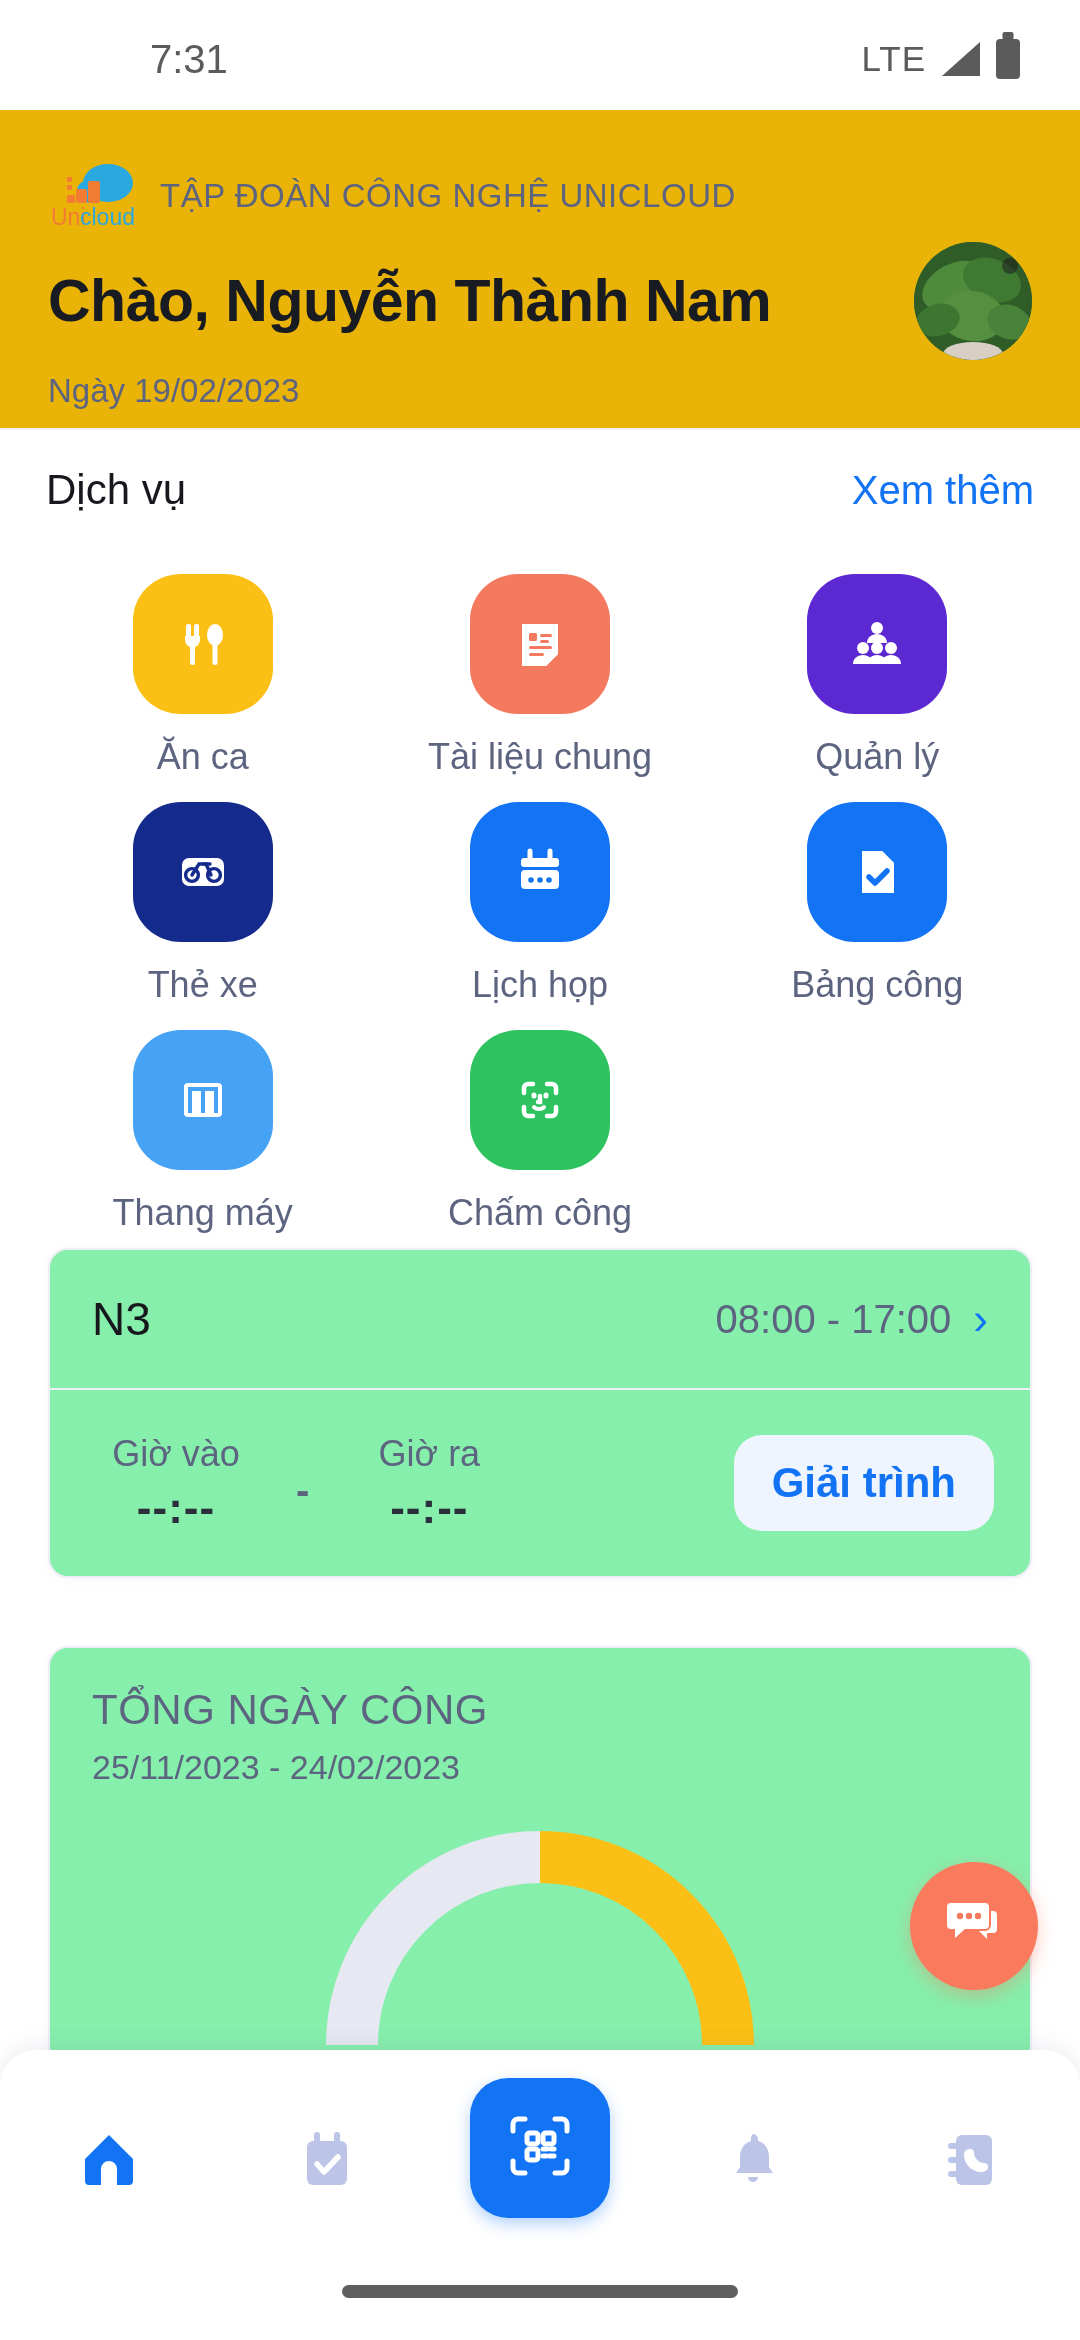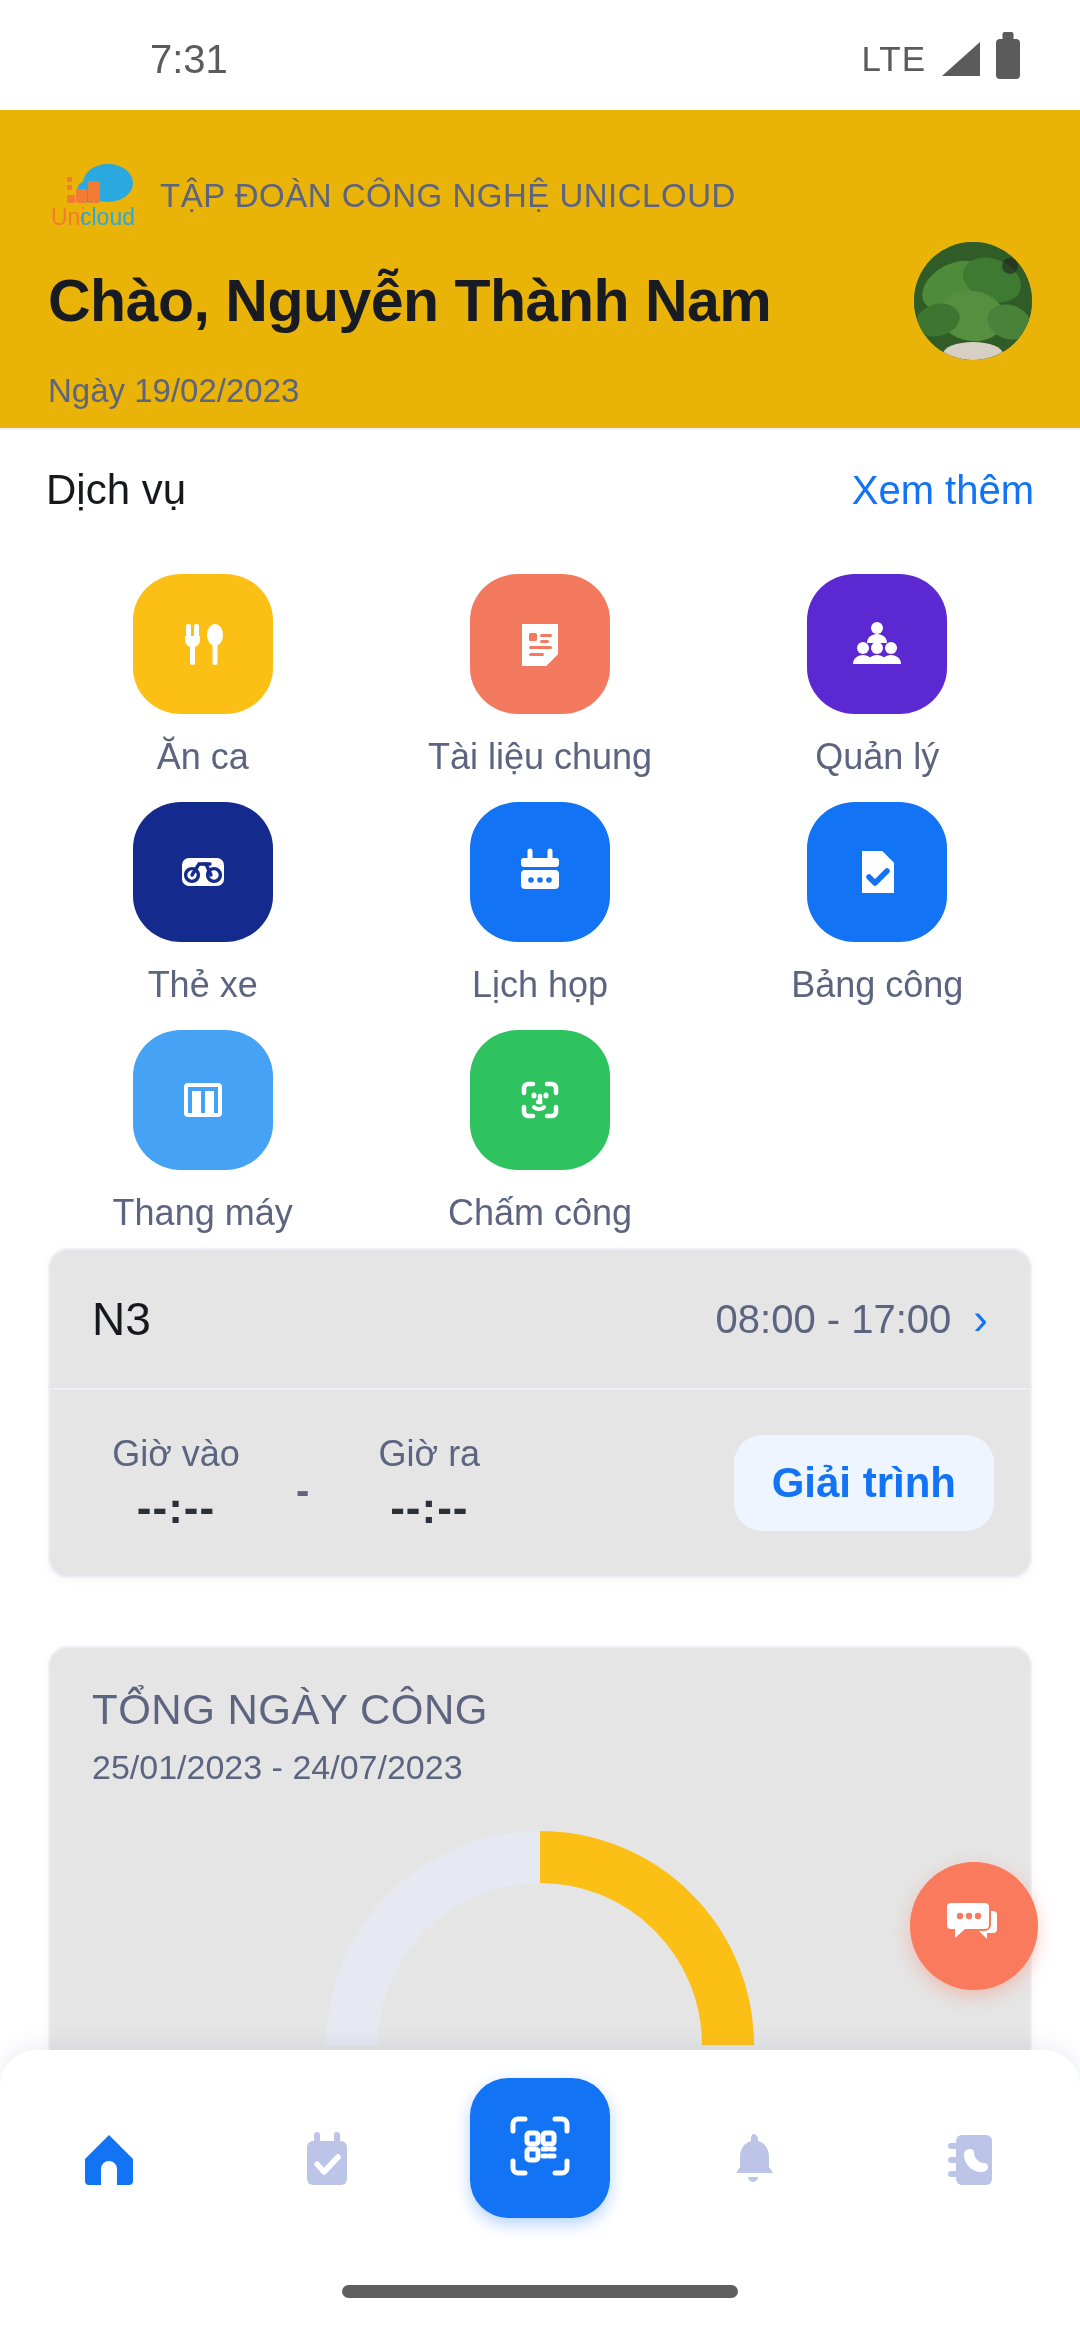--- a/index.html
+++ b/index.html
@@ -169,21 +169,21 @@
     font-size: 36px;
     color: #5c6480;
     white-space: nowrap;
   }
 
   
   .card {
     position: absolute;
     left: 48px;
     width: 984px;
-    background: #e5e5e5;
+    background: #86efac;
     border: 2px solid #eeeef7;
     border-radius: 20px;
     box-shadow: 0 2px 10px rgba(90,100,150,0.05);
   }
   #shift-card { top: 1248px; height: 330px; }
 
   .shift-top {
     height: 140px;
     display: flex;
     align-items: center;
@@ -519,21 +519,21 @@
       <div class="clock-col">
         <span class="clock-label">Giờ ra</span>
         <span class="clock-value">--:--</span>
       </div>
       <button class="explain-btn">Giải trình</button>
     </div>
   </div>
 
   <div class="card" id="total-card">
     <div class="total-title">TỔNG NGÀY CÔNG</div>
-    <div class="total-range">25/01/2023 - 24/07/2023</div>
+    <div class="total-range">25/11/2023 - 24/02/2023</div>
     <div class="gauge-wrap">
       <svg viewBox="0 0 460 230" width="460" height="230">
 
         <path d="M 42 230 A 188 188 0 0 1 230 42" fill="none" stroke="#e6e8f2" stroke-width="52"></path>
 
         <path d="M 230 42 A 188 188 0 0 1 418 230" fill="none" stroke="#fcbf15" stroke-width="52"></path>
       </svg>
     </div>
   </div>
 

